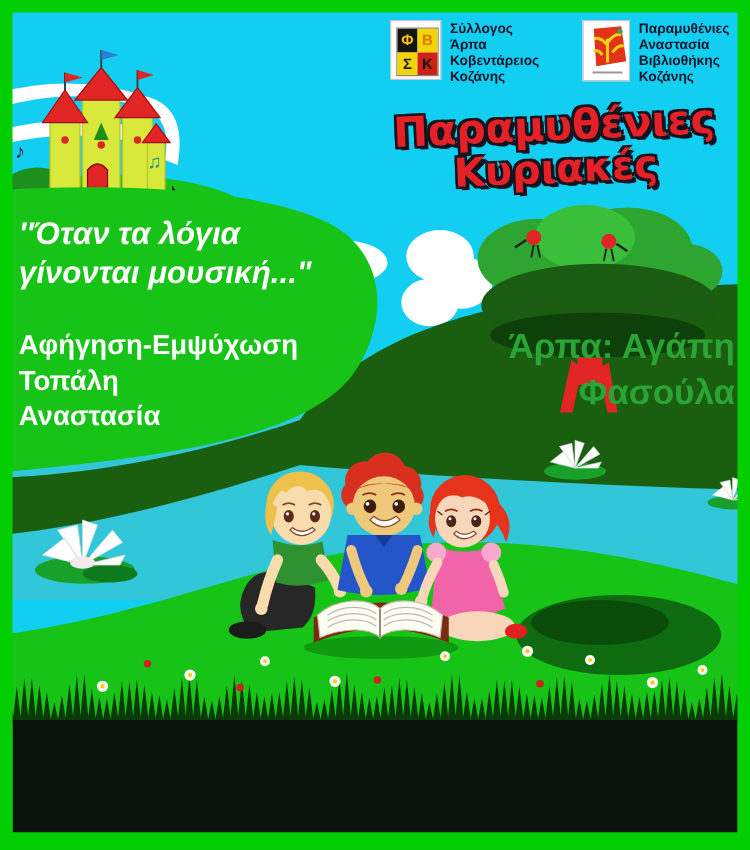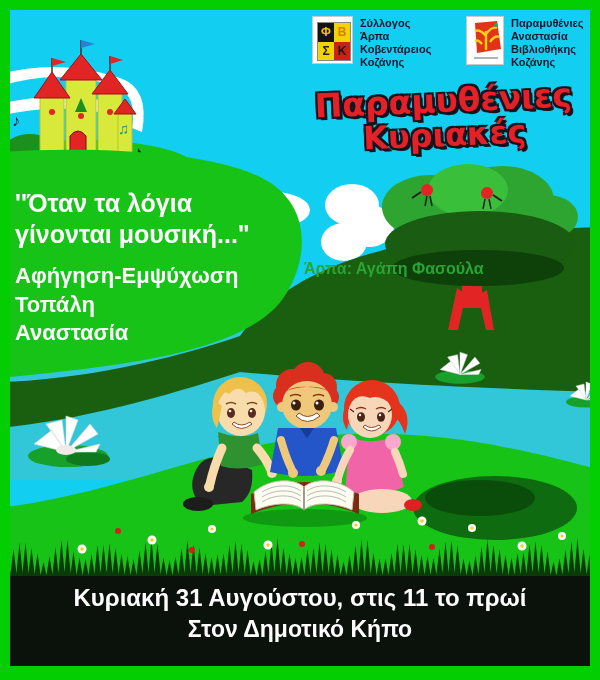--- a/index.html
+++ b/index.html
@@ -31,31 +31,31 @@
     position:absolute; left:295px; top:84px; width:298px; z-index:10;
     text-align:center; transform:rotate(-2.5deg);
     color:var(--title-red,#e52127);
     font-family:"DejaVu Sans", sans-serif; font-weight:bold;
     text-shadow:3px 3px 0 #14141e,-2px 2px 0 #14141e,2px -2px 0 #14141e,-2px -2px 0 #14141e,2px 2px 0 #14141e;
   }
   .title .l1{font-size:33px; line-height:1.05; letter-spacing:0px;}
   .title .l2{font-size:32px; line-height:1.02;}
   
   .quote{
-    position:absolute; left:15px; top:188px; z-index:10;
-    color:#fff; font-weight:bold; font-size:25px; line-height:1.24;
+    position:absolute; left:15px; top:172px; z-index:10;
+    color:#fff; font-weight:bold; font-size:25px; line-height:1.24;font-style:italic;
   }
   .narration{
     position:absolute; left:15px; top:262px; z-index:10;
     color:#fff; font-weight:bold; font-size:22px; line-height:1.3;
   }
   .musicians{
-    position:absolute; left:304px; top:258px; width:296px; z-index:10;
-    text-align:left; color:var(--musicians-green,#2aa435);
-    font-weight:bold; font-size:16px; line-height:1.33;
+    position:absolute; left:292px; top:258px; width:296px; z-index:10;
+    text-align:right; color:var(--musicians-green,#2aa435);
+    font-weight:bold; font-size:28px; line-height:1.33;
   }
   .footer-text{
     position:absolute; left:10px; top:582px; width:580px; z-index:12;
     text-align:center; color:#fff; font-weight:bold;
   }
   .footer-text .l1{font-size:24px; line-height:1.35;}
   .footer-text .l2{font-size:23px; line-height:1.35;}
   
   .f-water{fill:var(--water,#31c7d8);}
   .f-hillb{fill:var(--hill-bright,#16c316);}
@@ -320,19 +320,15 @@
   <div class="narration">
     <div>Αφήγηση-Εμψύχωση</div>
     <div>Τοπάλη</div>
     <div>Αναστασία</div>
   </div>
 
   <div class="musicians">
     <div>Άρπα: Αγάπη Φασούλα</div>
   </div>
 
-  <div class="footer-text">
-    <div class="l1">Κυριακή 31 Αυγούστου, στις 11 το πρωί</div>
-    <div class="l2">Στον Δημοτικό Κήπο</div>
-  </div>
 
   <div class="frame"></div>
 </div>
 
 </body></html>

